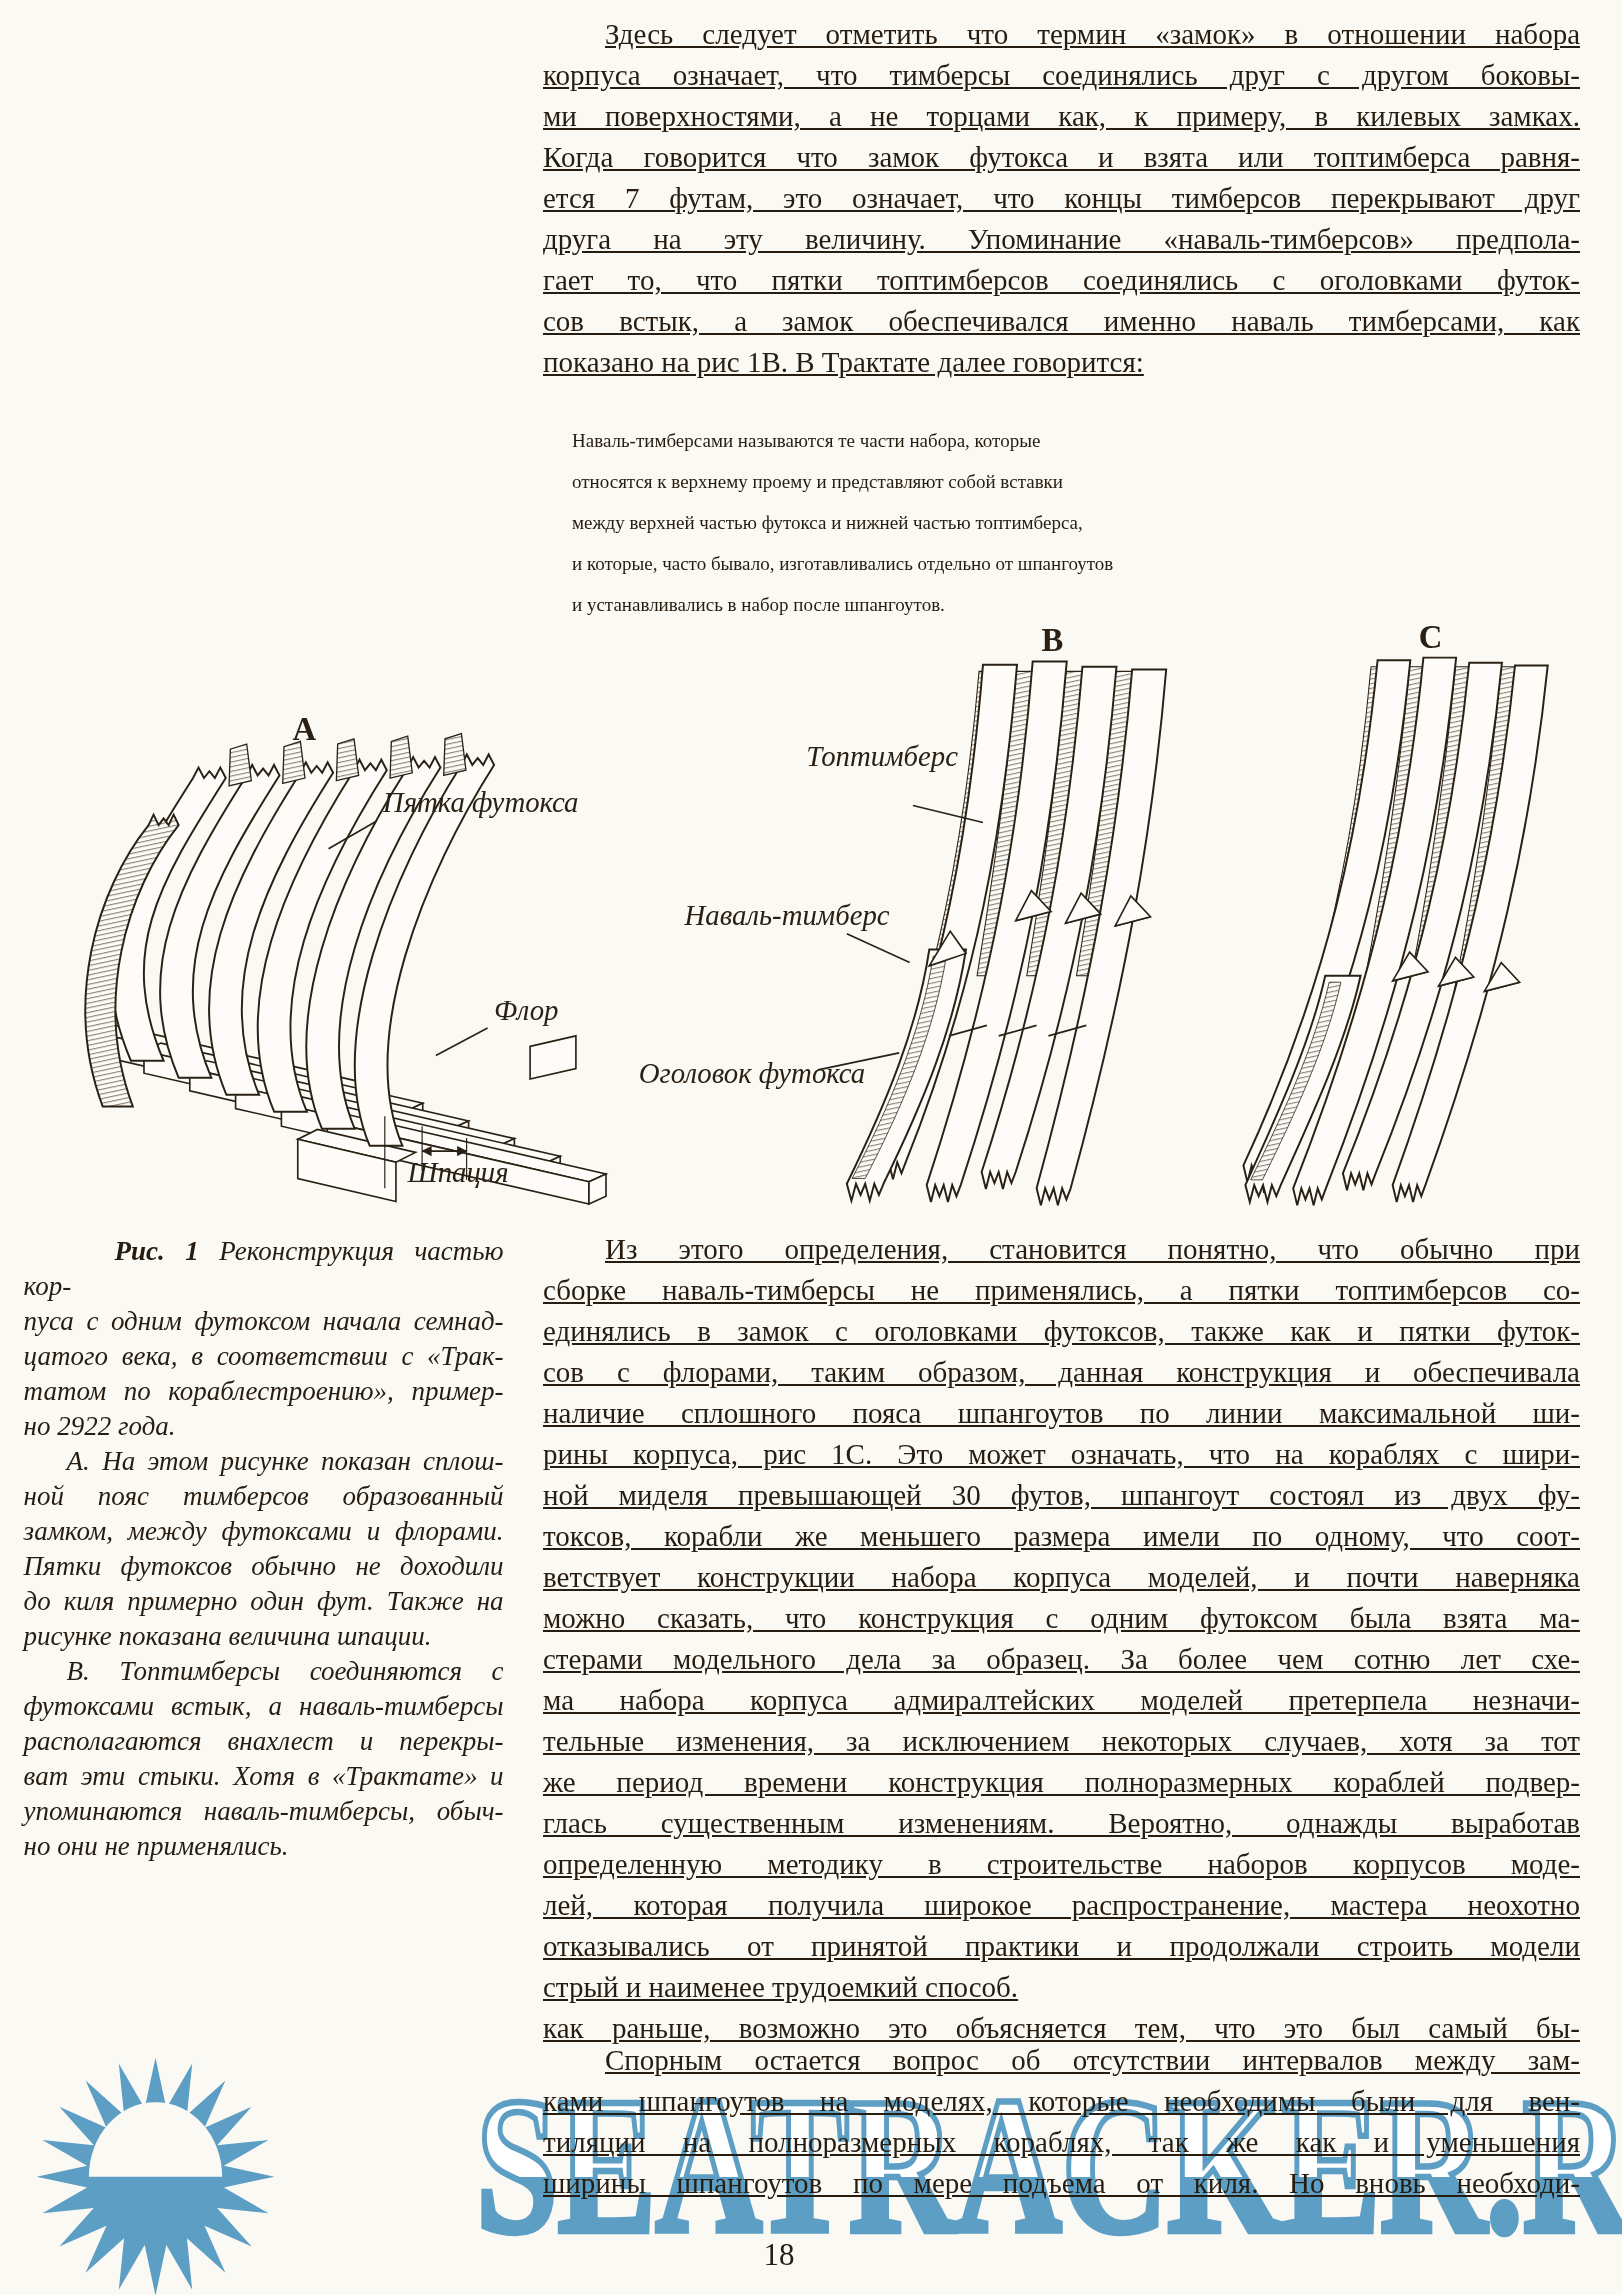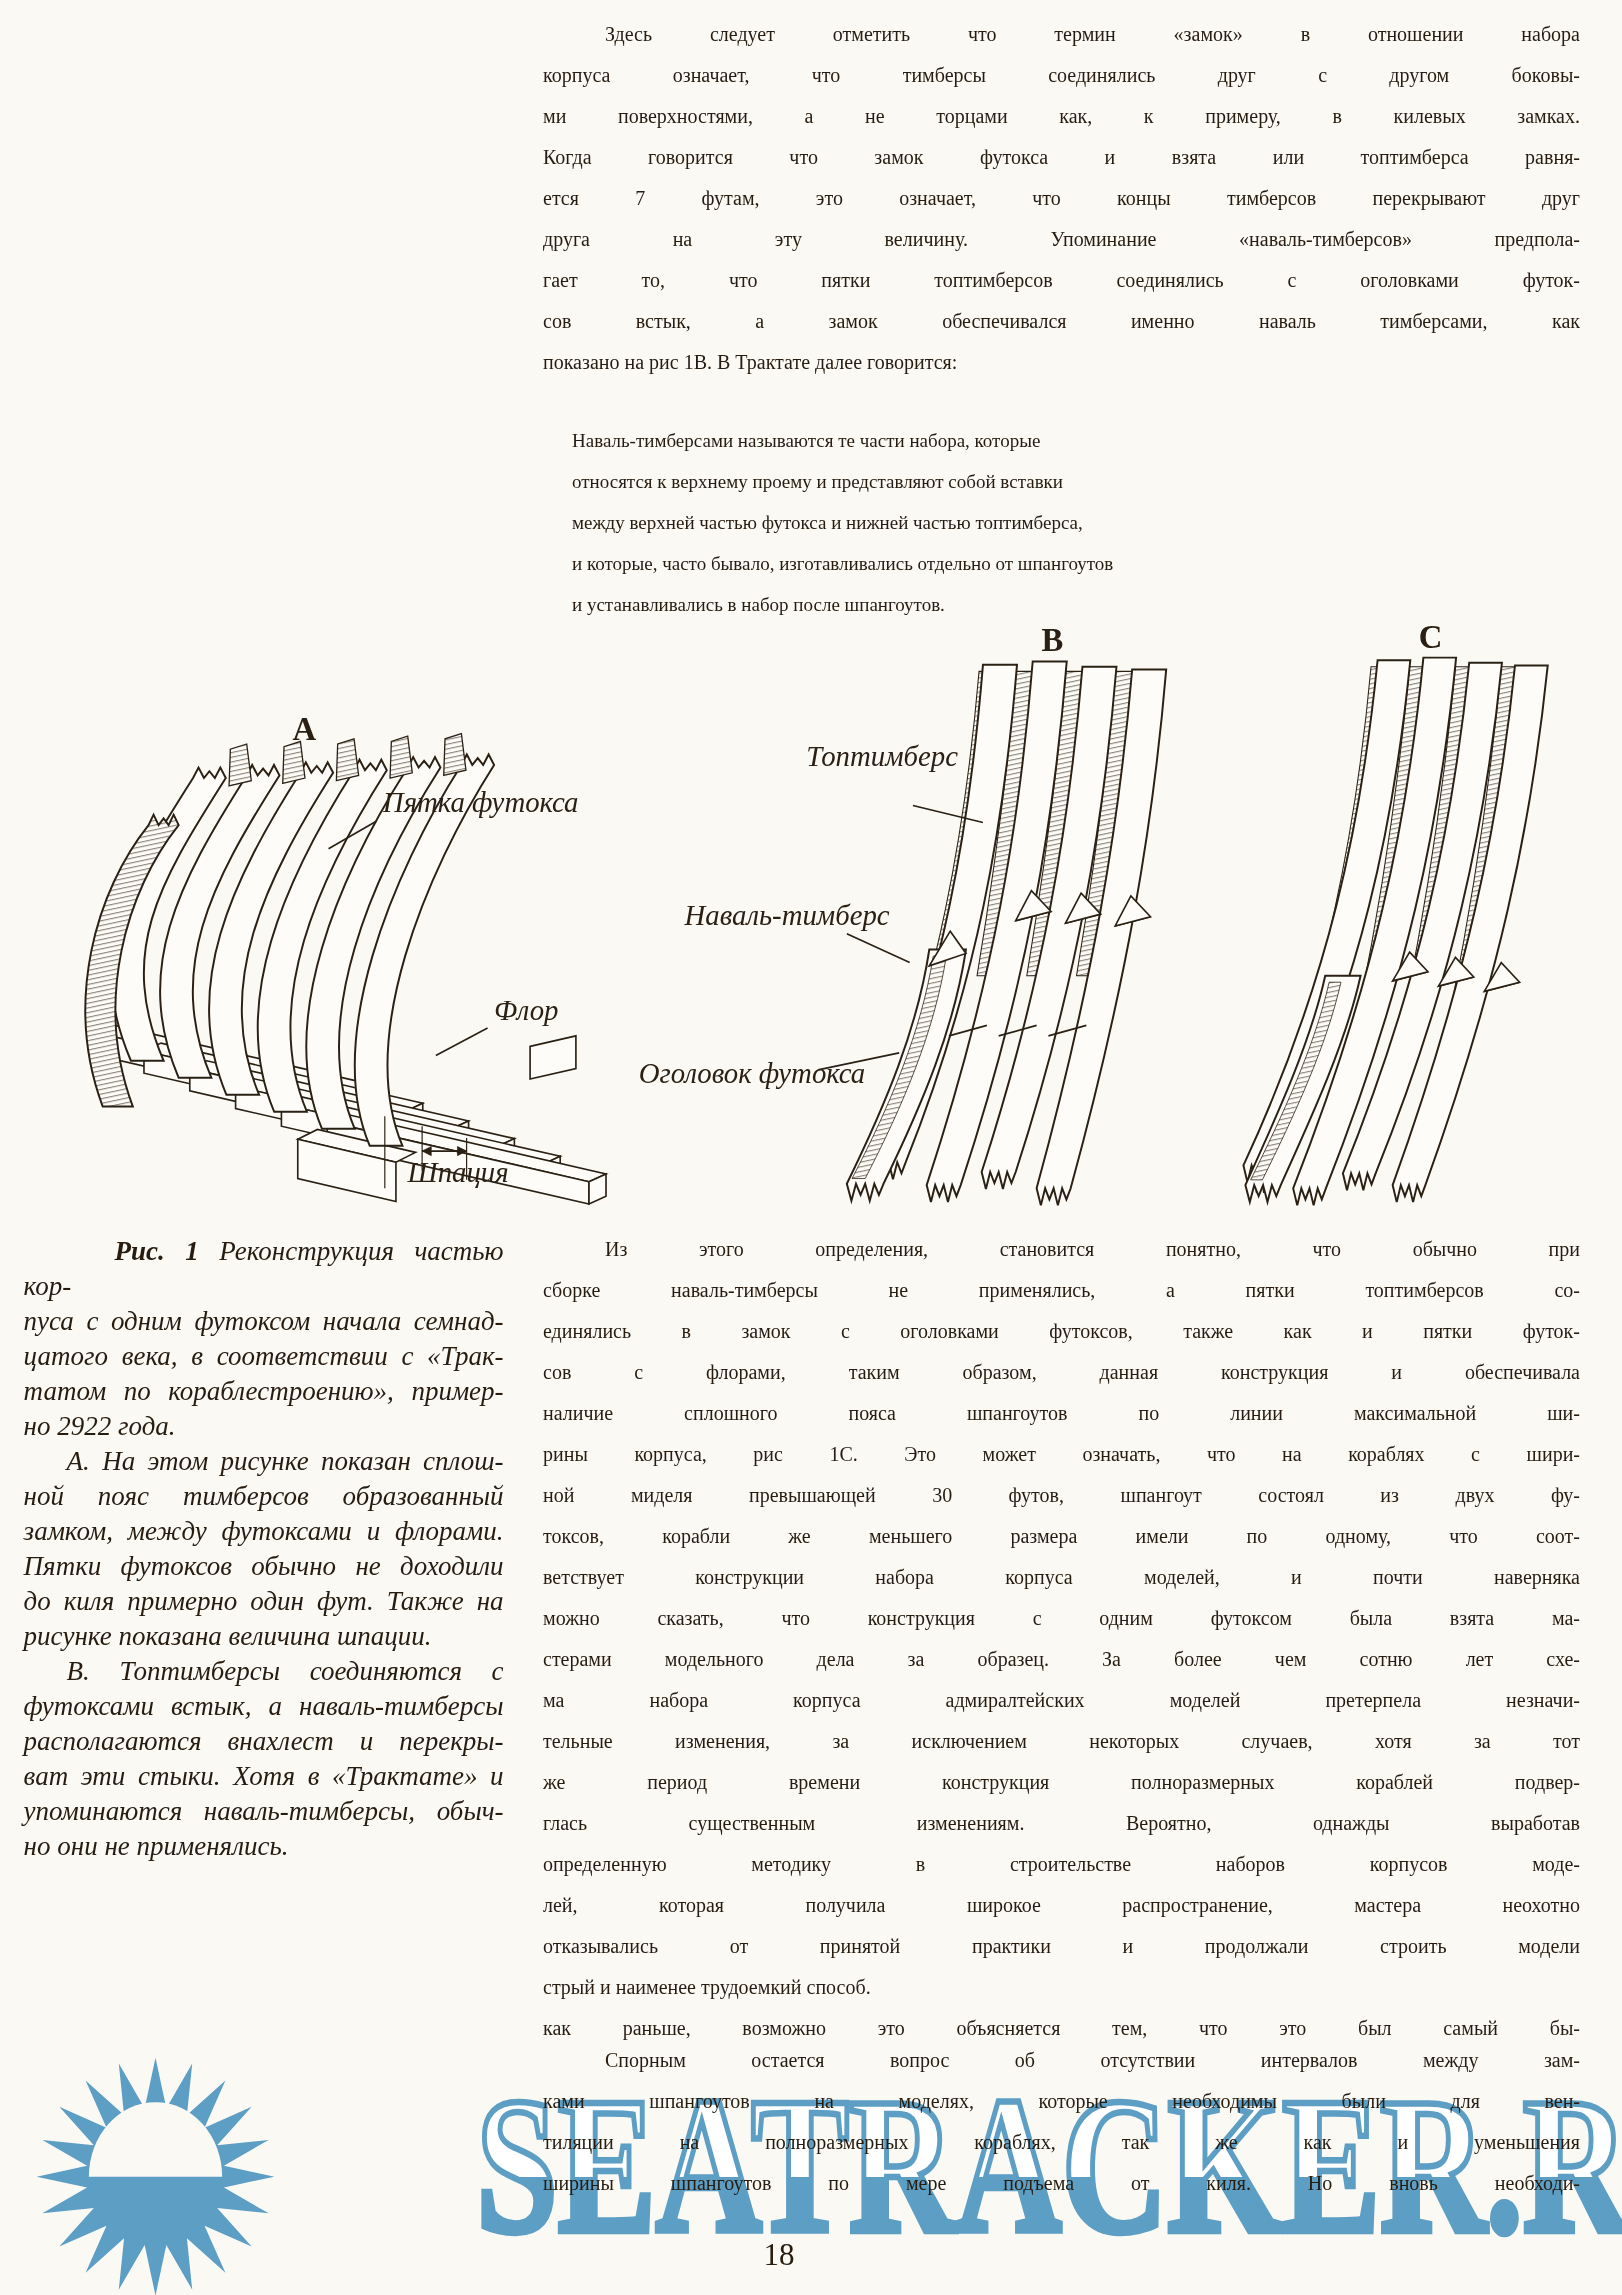--- a/index.html
+++ b/index.html
@@ -3,21 +3,21 @@
 <meta charset="utf-8">
 <style>
   html,body{margin:0;padding:0;}
   body{
     width:1623px;height:2295px;position:relative;overflow:hidden;
     background:#fbf9f4;color:#261c10;
     font-family:"Liberation Serif", serif;
   }
   
   .textcol{position:absolute;z-index:3;}
-  .tl{font-size:20px;line-height:41px;text-align:justify;text-align-last:justify;}
+  .tl{font-size:29px;line-height:41px;text-align:justify;text-align-last:justify;text-decoration:underline;}
   .tl.last{text-align-last:left;}
   .tl.ind{text-indent:62px;}
   .ql{font-size:19px;line-height:41px;text-align:left;}
   .cl{font-size:27px;line-height:35px;font-style:italic;text-align:justify;text-align-last:justify;}
   .cl.last{text-align-last:left;}
   .cl.ind{text-indent:43px;}
   .fig-bold{font-weight:bold;margin-left:48px;}
   
   #figure-svg{position:absolute;left:0;top:609px;z-index:2;}
   .fig-letter{font:bold 50px "Liberation Serif",serif;fill:#2a2014;}

